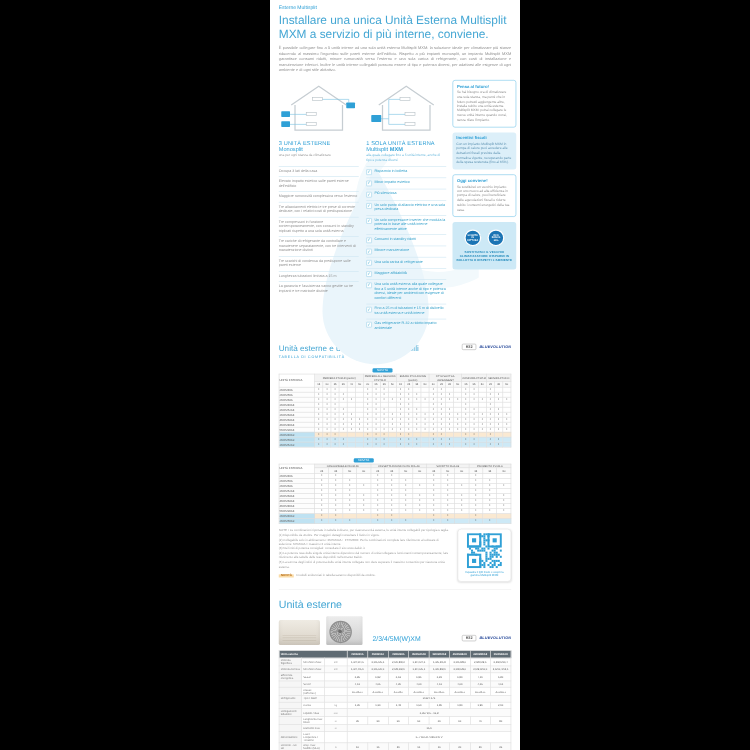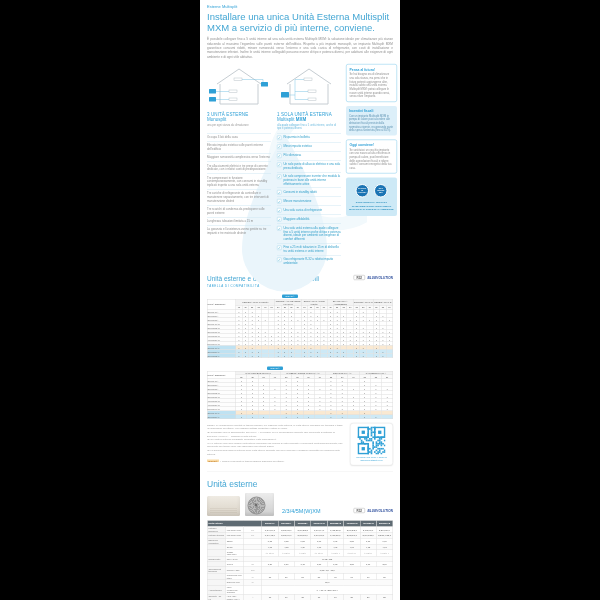--- a/index.html
+++ b/index.html
@@ -1,17 +1,17 @@
 <!DOCTYPE html>
 <html><head>
 <meta charset="utf-8">
 <style>
   html,body{margin:0;padding:0;background:#000;}
   .stage{position:relative;width:600px;height:600px;background:#000;overflow:hidden;font-family:"Liberation Sans",sans-serif;}
-  .sheet{position:absolute;left:200px;top:0;width:200px;height:600px;background:#fff;overflow:hidden;}
+  .sheet{position:absolute;left:216px;top:0;width:200px;height:600px;background:#fff;overflow:hidden;}
   .page{width:400px;height:1200px;background:#fff;transform:scale(0.5);transform-origin:0 0;position:relative;padding:0 14px;box-sizing:border-box;color:#666;}
 
   
   .eyebrow{color:#2FA0D6;font-size:8px;padding-top:8px;}
   .title{color:#45A7D4;font-size:19px;font-weight:400;line-height:1.15;margin:6px 0 7px 0;}
   .intro{font-size:6.3px;color:#8F8F8F;text-align:justify;line-height:1.4;}
 
   
   .compare{position:relative;margin-top:10px;display:flex;gap:10px;}
   .compare-main{flex:1;position:relative;z-index:1;}

